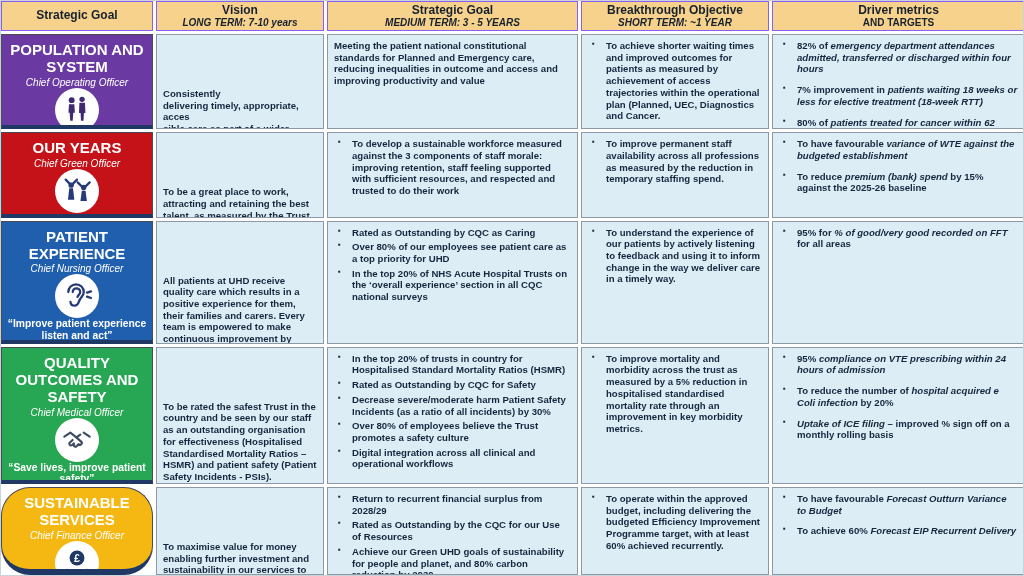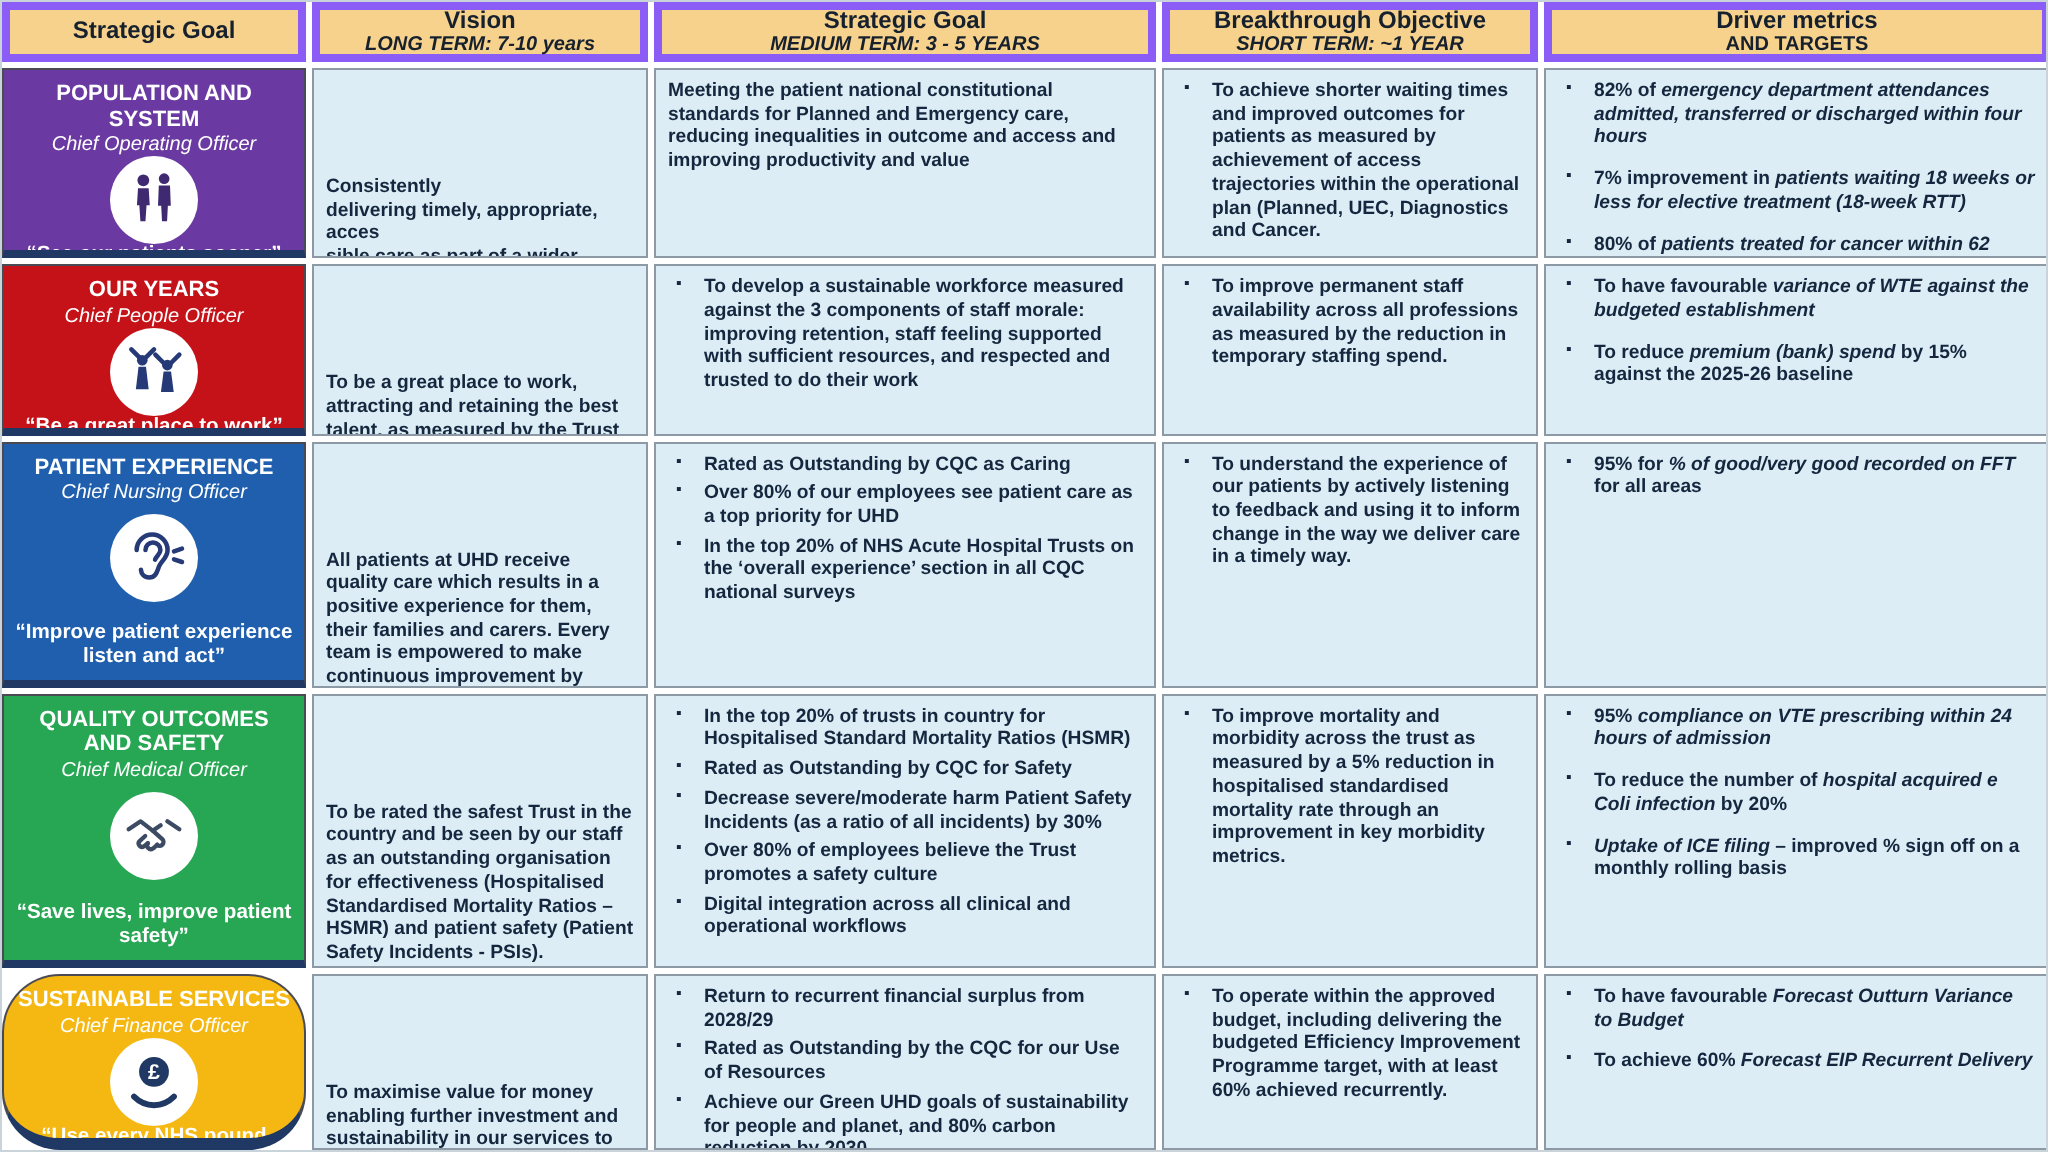--- a/index.html
+++ b/index.html
@@ -6,41 +6,41 @@
   *{box-sizing:border-box;}
   body{font-family:"Liberation Sans","DejaVu Sans",sans-serif;}
   .board{
     width:1024px;height:576px;margin:0 auto;background:#ffffff;
     display:grid;
     grid-template-columns:152px 168px 251px 188px 253px;
     grid-template-rows:30px minmax(94px,auto) minmax(84px,auto) minmax(122px,auto) minmax(136px,auto) minmax(88px,1fr);
     gap:3px;overflow:hidden;border:1px solid #c9d4da;
   }
   .hcell{
-    background:#F7D28D;border:4px solid #8b5cf6;
+    background:#F7D28D;border:1px solid #8b5cf6;
     display:flex;flex-direction:column;align-items:center;justify-content:center;
     color:#17212e;line-height:1.12;padding:1px 2px;
   }
   .h1{font-weight:bold;font-size:12px;}
   .h2{font-weight:bold;font-size:10px;}
   .h2.it{font-style:italic;}
   .cell{border:1px solid #8d99a4;overflow:hidden;}
   .body{
     background:#DCEDF5;color:#14273E;font-weight:bold;
     font-size:9.6px;line-height:1.22;padding:5px 6px 4px 6px;
   }
   .para{margin:0 0 3px 0;}
   .pre{white-space:pre-line;margin-top:48px;}
   .goal{
     border:1px solid #4a4a55;border-bottom:4px solid #203864;
     color:#ffffff;display:flex;flex-direction:column;align-items:center;
     text-align:center;padding:6px 5px 5px 5px;
   }
   .goal.last{border-bottom:6px solid #203864;}
-  .g-title{font-weight:bold;font-size:11px;line-height:1.15;}
+  .g-title{font-weight:bold;font-size:15px;line-height:1.15;}
   .g-sub{font-style:italic;font-size:10px;margin-top:1px;}
   .g-icon{
     width:44px;height:44px;border-radius:50%;background:#ffffff;
     margin:auto 0;display:flex;align-items:center;justify-content:center;flex:0 0 auto;
   }
   .g-icon svg{width:32px;height:32px;}
   .g-motto{font-weight:bold;font-size:10.3px;line-height:1.15;margin-top:auto;}
   ul.blist{list-style:none;margin:0;padding:0 0 0 4px;}
   ul.blist li{
     position:relative;padding-left:14px;margin:0 0 3px 0;
@@ -107,21 +107,21 @@
     </div>
     <div class="cell body">
       <ul class="blist drivers">
         <li>82% of <i>emergency department attendances admitted, transferred or discharged within four hours</i></li>
         <li>7% improvement in <i>patients waiting 18 weeks or less for elective treatment (18-week RTT)</i></li>
         <li>80% of <i>patients treated for cancer within 62 days of referral</i></li>
       </ul>
     </div>
     <div class="cell goal" style="background: rgb(197, 17, 24);">
       <div class="g-title">OUR YEARS</div>
-      <div class="g-sub">Chief People Officer</div>
+      <div class="g-sub">Chief Green Officer</div>
       <div class="g-icon">
         <svg viewBox="0 0 24 24">
           <g stroke="#253a76" stroke-width="1.7" fill="none" stroke-linecap="round">
             <path d="M3.5 3.5 7 7m5-3.5L8.5 7"></path>
             <path d="M12.5 5.5 16 9m5.5-3.5L18 9"></path>
           </g>
           <g fill="#253a76">
             <circle cx="7.6" cy="7.6" r="2"></circle>
             <path d="M6.2 10h2.8l1 8.5H5.2z"></path>
             <circle cx="17" cy="9.4" r="2"></circle>

